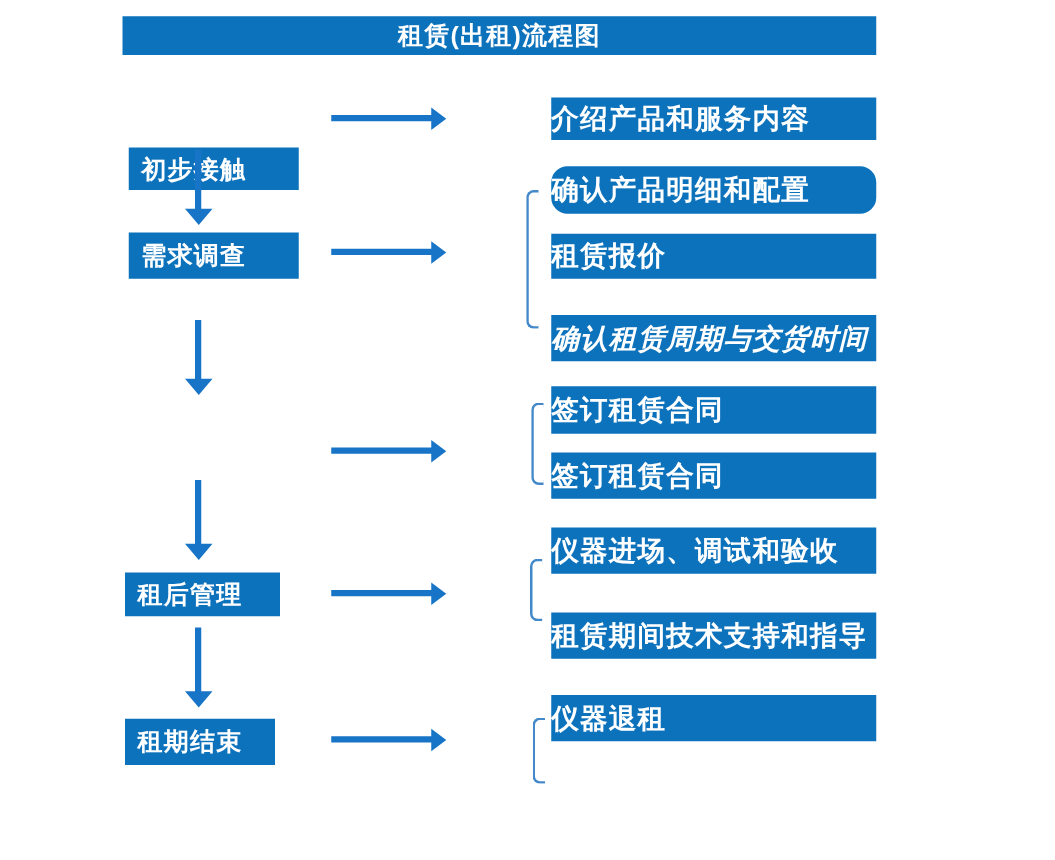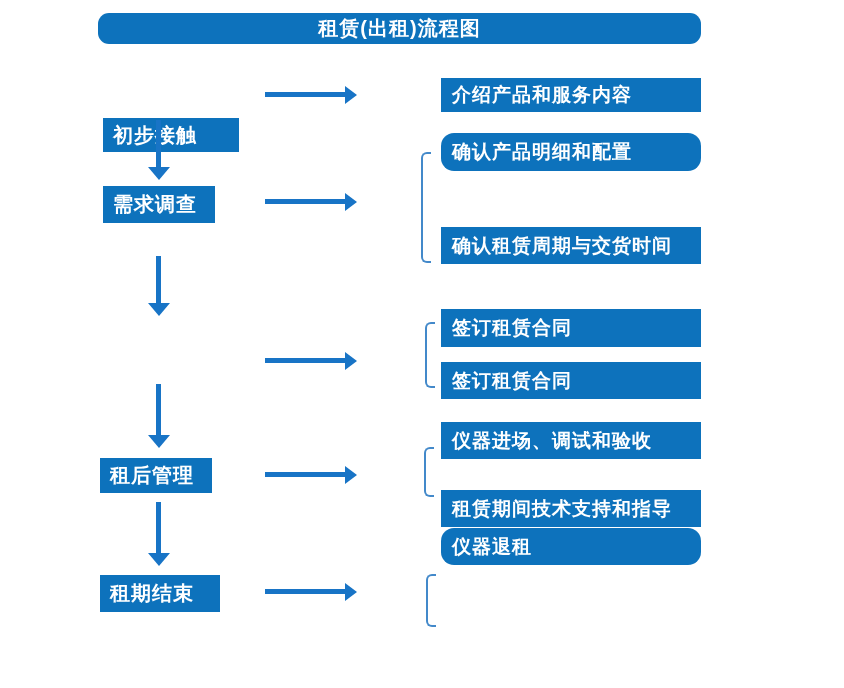--- a/index.html
+++ b/index.html
@@ -20,63 +20,61 @@
     left: 98px; top: 13px;
     width: 603px; height: 31px;
     background: var(--box-blue, #0d72bc);
     color: var(--text-color, #ffffff);
     font-size: 20px;
     font-weight: bold;
     display: flex;
     align-items: center;
     justify-content: center;
     letter-spacing: 1px;
-    border-radius: 11px;
   }
   .lbox {
     position: absolute;
     background: var(--box-blue, #0d72bc);
     color: var(--text-color, #ffffff);
     font-size: 20px;
     font-weight: bold;
     display: flex;
     align-items: center;
     padding-left: 10px;
     box-sizing: border-box;
     letter-spacing: 1px;
   }
   .lbox-1 { left: 103px; top: 94px;  width: 136px; height: 34px; margin-top: 24px; }
-  .lbox-2 { left: 103px; top: 186px; width: 112px; height: 37px; text-align: right; }
+  .lbox-2 { left: 103px; top: 186px; width: 136px; height: 37px; text-align: right; }
   .lbox-3 { left: 103px; top: 344px; width: 107px; height: 36px; }
-  .lbox-4 { left: 100px; top: 458px; width: 112px; height: 35px; }
+  .lbox-4 { left: 100px; top: 458px; width: 124px; height: 35px; }
   .lbox-5 { left: 100px; top: 575px; width: 120px; height: 37px; }
 
   .rbox {
     position: absolute;
     left: 441px;
     width: 260px;
     background: var(--box-blue, #0d72bc);
     color: var(--text-color, #ffffff);
-    font-size: 19px;
+    font-size: 22px;
     font-weight: bold;
     display: flex;
     align-items: center;
-    padding-left: 11px;
     box-sizing: border-box;
     letter-spacing: 1px;
   }
   .rbox-0 { top: 78px;  height: 34px; }
   .rbox-1 { top: 133px; height: 38px; border-radius: 13px; }
   .rbox-2 { top: 187px; height: 36px; }
-  .rbox-3 { top: 227px; height: 37px; }
+  .rbox-3 { top: 252px; height: 37px; font-style: italic; }
   .rbox-4 { top: 309px; height: 38px; }
   .rbox-5 { top: 362px; height: 37px; }
   .rbox-6 { top: 422px; height: 37px; }
   .rbox-7 { top: 490px; height: 37px; }
-  .rbox-8 { top: 528px; height: 37px; border-radius: 13px; }
+  .rbox-8 { top: 556px; height: 37px; }
   .rbox-9 { top: 609px; height: 38px; }
 
   
   .harrow {
     position: absolute;
     left: 265px;
     width: 92px;
     height: 18px;
   }
   .harrow .shaft {
@@ -189,20 +187,21 @@
       <div class="head"></div>
     </div>
 
   <div class="bracket bracket-2"></div>
   <div class="bracket bracket-3"></div>
   <div class="bracket bracket-4"></div>
   <div class="bracket bracket-5"></div>
 
   <div class="rbox rbox-0">介绍产品和服务内容</div>
   <div class="rbox rbox-1">确认产品明细和配置</div>
+  <div class="rbox rbox-2">租赁报价</div>
   <div class="rbox rbox-3">确认租赁周期与交货时间</div>
   <div class="rbox rbox-4">签订租赁合同</div>
   <div class="rbox rbox-5">签订租赁合同</div>
   <div class="rbox rbox-6">仪器进场、调试和验收</div>
   <div class="rbox rbox-7">租赁期间技术支持和指导</div>
   <div class="rbox rbox-8">仪器退租</div>
 
 </div>
 
 </body></html>

